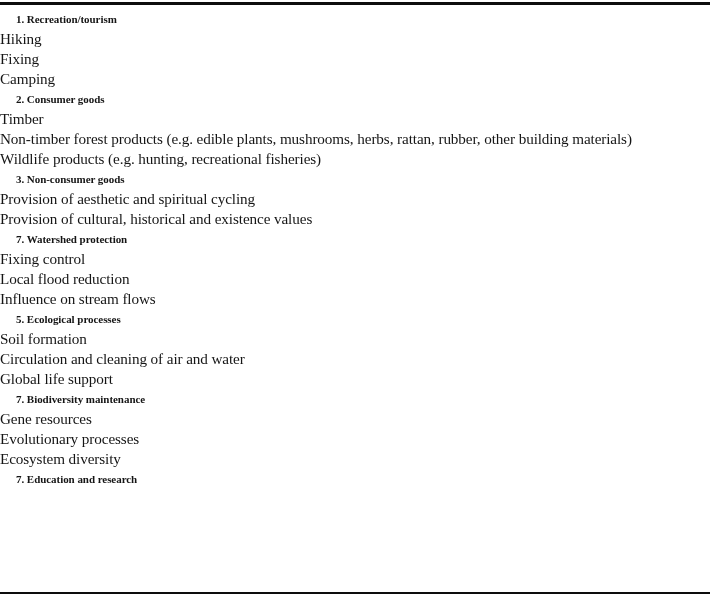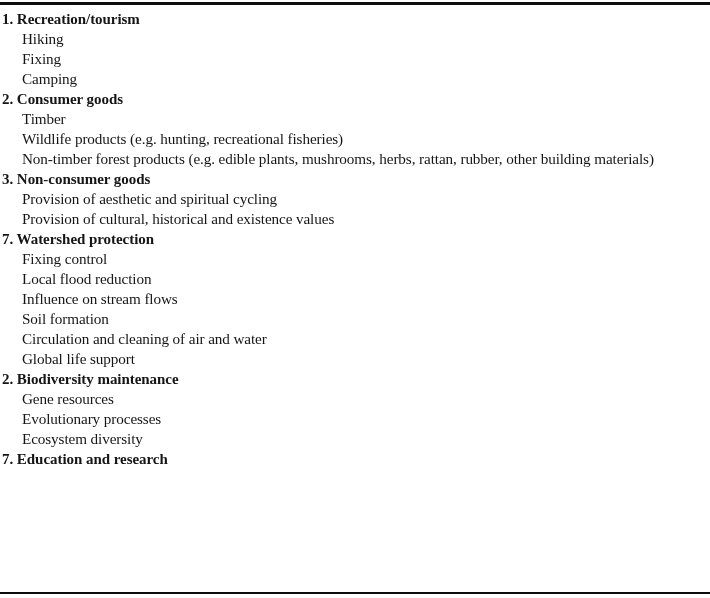--- a/index.html
+++ b/index.html
@@ -41,35 +41,34 @@
     top: 9px;
     left: 0;
     width: 710px;
   }
   .group {
     margin: 0;
   }
   .heading {
     height: 20px;
     line-height: 20px;
-    padding-left: 2px;
-    font-size: 15px;
+    padding-left: 16px;
+    font-size: 11px;
     font-weight: bold;
     letter-spacing: -0.05px;
     white-space: nowrap;
   }
   .items {
     list-style: none;
     margin: 0;
     padding: 0;
   }
   .item {
     height: 20px;
     line-height: 20px;
-    padding-left: 22px;
     font-size: 15.2px;
     font-weight: normal;
     letter-spacing: -0.1px;
     white-space: nowrap;
   }
 </style>
 </head>
 <body>
 
 <div class="sheet">
@@ -82,48 +81,49 @@
         <ul class="items">
           <li class="item">Hiking</li>
           <li class="item">Fixing</li>
           <li class="item">Camping</li>
         </ul>
       </div>
       <div class="group">
         <div class="heading">2. Consumer goods</div>
         <ul class="items">
           <li class="item">Timber</li>
+          <li class="item">Non-timber forest products (e.g. edible plants, mushrooms, herbs, rattan, rubber, other building materials)</li>
           <li class="item">Wildlife products (e.g. hunting, recreational fisheries)</li>
-          <li class="item">Non-timber forest products (e.g. edible plants, mushrooms, herbs, rattan, rubber, other building materials)</li>
         </ul>
       </div>
       <div class="group">
         <div class="heading">3. Non-consumer goods</div>
         <ul class="items">
           <li class="item">Provision of aesthetic and spiritual cycling</li>
           <li class="item">Provision of cultural, historical and existence values</li>
         </ul>
       </div>
       <div class="group">
         <div class="heading">7. Watershed protection</div>
         <ul class="items">
           <li class="item">Fixing control</li>
           <li class="item">Local flood reduction</li>
           <li class="item">Influence on stream flows</li>
         </ul>
       </div>
       <div class="group">
+        <div class="heading">5. Ecological processes</div>
         <ul class="items">
           <li class="item">Soil formation</li>
           <li class="item">Circulation and cleaning of air and water</li>
           <li class="item">Global life support</li>
         </ul>
       </div>
       <div class="group">
-        <div class="heading">2. Biodiversity maintenance</div>
+        <div class="heading">7. Biodiversity maintenance</div>
         <ul class="items">
           <li class="item">Gene resources</li>
           <li class="item">Evolutionary processes</li>
           <li class="item">Ecosystem diversity</li>
         </ul>
       </div>
       <div class="group">
         <div class="heading">7. Education and research</div>
       </div>
     </div>

